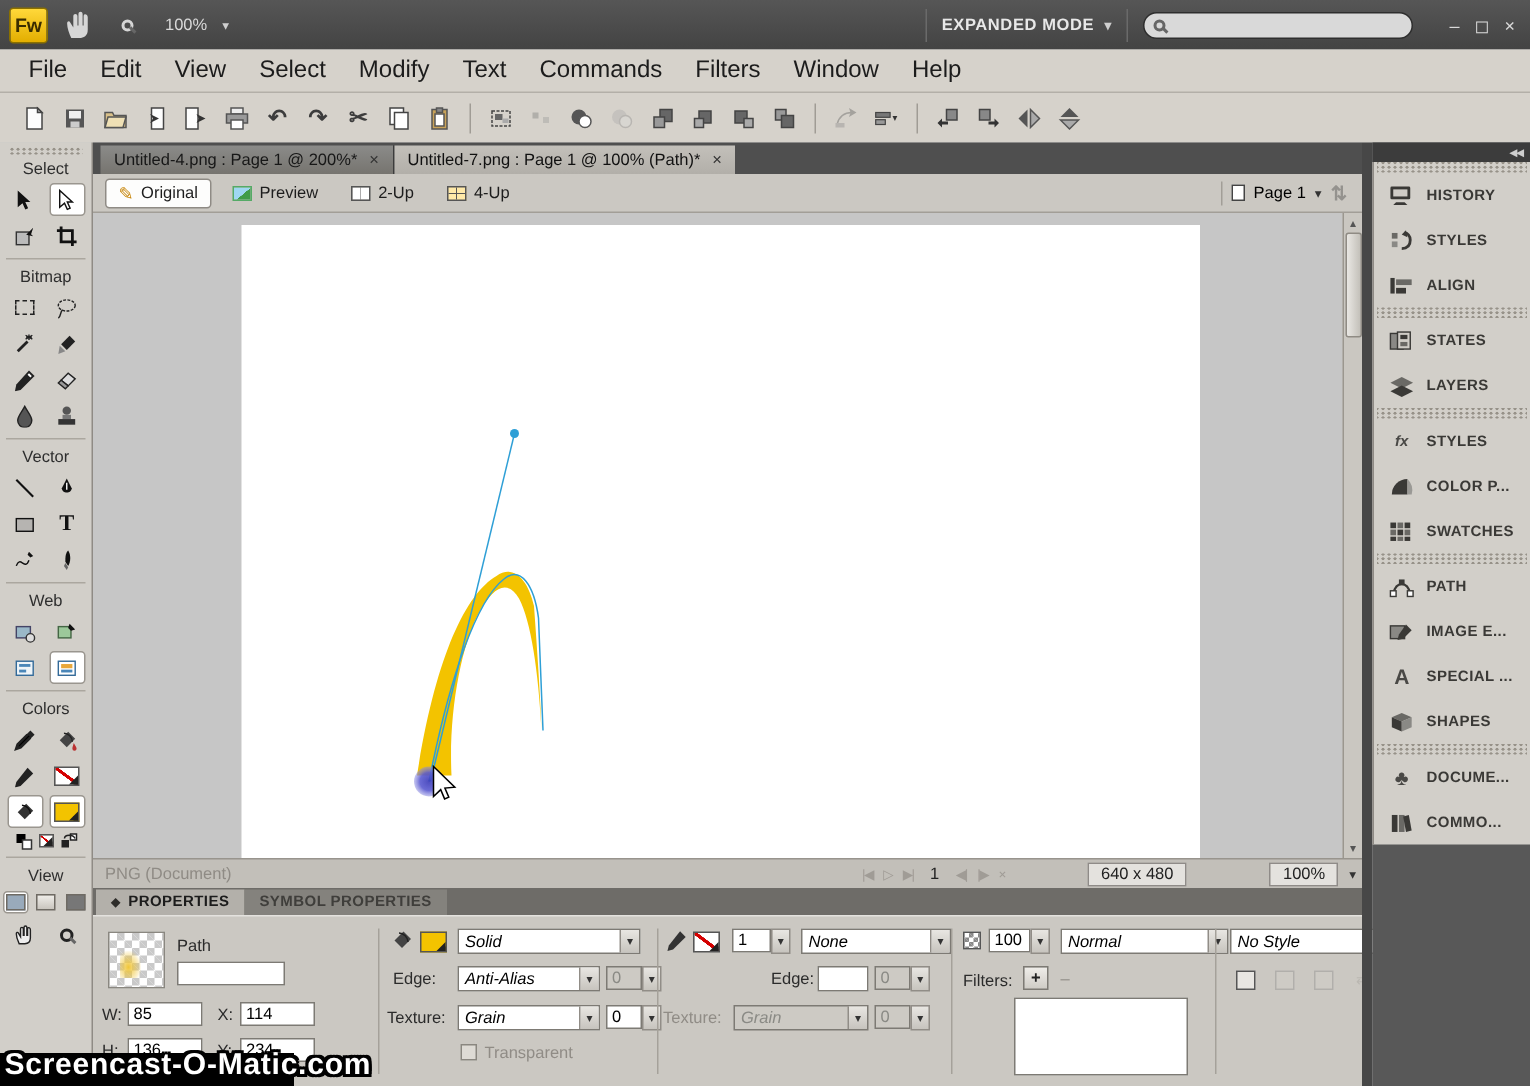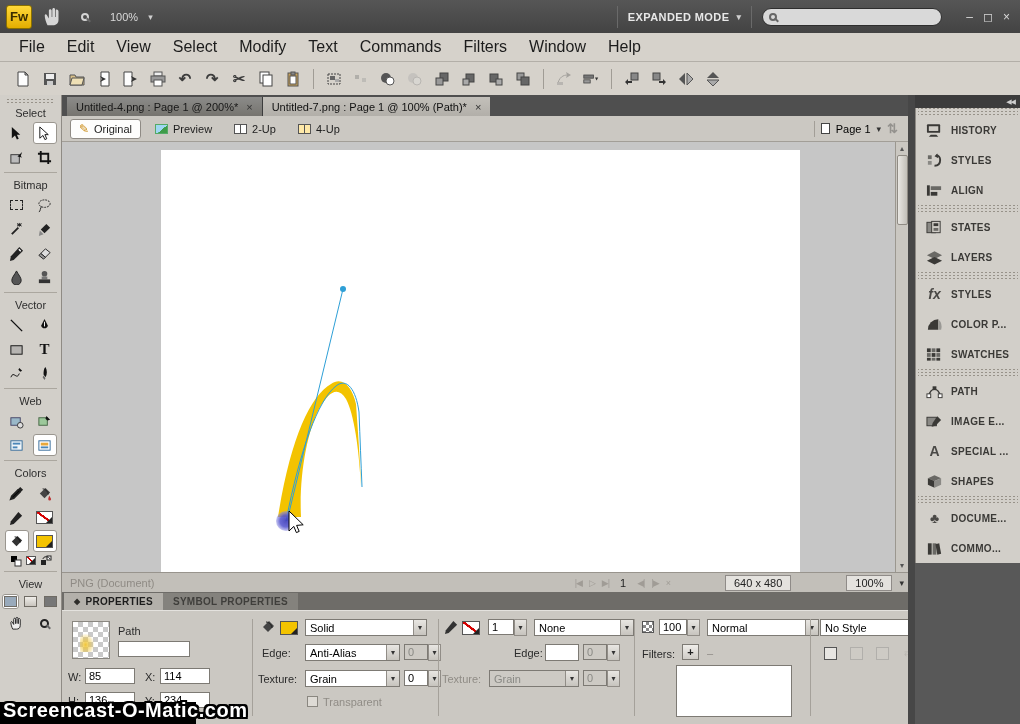--- a/index.html
+++ b/index.html
@@ -88,42 +88,42 @@
   .ptab.active { background:#b3b0aa; color:#1c1c1c; }
   .ptab.inactive { background:#84827d; color:#3f3e3b; }
   .pdiamond { font-size:8px; color:#2e2d2a; }
   .propbody { position:absolute; left:0; top:515px; width:846px; height:114px; background:#cbc8c2; border-top:1px solid #e4e2de; }
   .pv-sep { position:absolute; top:8px; bottom:8px; width:1px; background:#a5a19a; }
   .plabel { font-size:11px; color:#2b2b2b; }
   .plabel.dis { color:#908c86; }
   .pinput { background:#fff; border:1px solid #7d7a74; height:16px; font-size:11px; padding:0 3px; font-family:"Liberation Sans",sans-serif; }
   .pinput.dis { background:#cdcac4; color:#8a8a85; }
   .combo { background:#fff; border:1px solid #7d7a74; height:17px; display:flex; align-items:center; font-size:11px; }
-  .combo .cv { flex:1; padding:0 4px; white-space:nowrap; overflow:hidden; }
+  .combo .cv { flex:1; padding:0 4px; white-space:nowrap; overflow:hidden;font-style:italic; }
   .combo .ca { width:13px; height:100%; background:linear-gradient(#e8e6e2,#c7c4be); border-left:1px solid #918d87; display:flex; align-items:center; justify-content:center; font-size:8px; color:#333; }
   .combo.dis { background:#cdcac4; }
   .combo.dis .cv { color:#8a8a85; }
   .stepbtn { width:13px; height:17px; background:linear-gradient(#e8e6e2,#c7c4be); border:1px solid #918d87; display:flex; align-items:center; justify-content:center; font-size:8px; color:#333; }
   .chk { width:11px; height:11px; background:#dedbd5; border:1px solid #8a8780; display:inline-block; }
   .thumb { width:38px; height:38px; border:1px solid #8a8780; background-image:linear-gradient(45deg,#c9c9c9 25%,transparent 25%,transparent 75%,#c9c9c9 75%),linear-gradient(45deg,#c9c9c9 25%,transparent 25%,transparent 75%,#c9c9c9 75%); background-size:10px 10px; background-position:0 0,5px 5px; background-color:#fff; position:relative; }
   .thumb::after { content:""; position:absolute; left:7px; top:12px; width:14px; height:18px; background:radial-gradient(ellipse at 40% 60%, #f0c63a 0%, rgba(240,198,58,.25) 60%, transparent 75%); }
   .abs { position:absolute; }
   .fl { display:flex; align-items:center; }
 
   
   .gutter { position:absolute; left:908px; top:95px; width:7px; height:629px; background:#474747; }
   .dock { position:absolute; left:915px; top:95px; width:105px; height:629px; background:#585858; }
   .dock-head { height:13px; background:#3c3c3c; display:flex; align-items:center; justify-content:flex-end; padding-right:5px; color:#cfcfcf; font-size:7px; letter-spacing:-1px; }
   .dock-strip { background:#d2cfc9; border-left:1px solid #8f8b85; }
   .pgrip { height:7px; background-image:radial-gradient(#979289 1px, transparent 1.2px); background-size:4px 3px; background-position:2px 2px; margin:0 2px; }
   .prow { height:30px; display:flex; align-items:center; gap:8px; padding-left:10px; }
   .prow .plbl { font-size:10px; font-weight:bold; color:#3a3936; letter-spacing:.3px; white-space:nowrap; }
   .prow svg { width:17px; height:15px; flex:none; }
   .pic-g { font-size:14px; color:#4a4946; width:17px; text-align:center; flex:none; }
-  .fx-g { font-style:italic; font-weight:bold; font-size:14px; color:#4a4946; width:17px; text-align:center; }
+  .fx-g { font-style:italic; font-weight:bold; font-size:10px; color:#4a4946; width:17px; text-align:center; }
 
   
   .wm-bg { position:absolute; left:0; top:702px; width:196px; height:22px; background:#000; }
   .watermark { position:absolute; left:3px; top:699px; font-size:20px; font-weight:bold; color:#fff; letter-spacing:.5px;
     text-shadow:-2px -2px 0 #000, 2px -2px 0 #000, -2px 2px 0 #000, 2px 2px 0 #000, 0 -2px 0 #000, 0 2px 0 #000, -2px 0 0 #000, 2px 0 0 #000; }
 </style>
 </head>
 <body>
 
 <div id="root">

